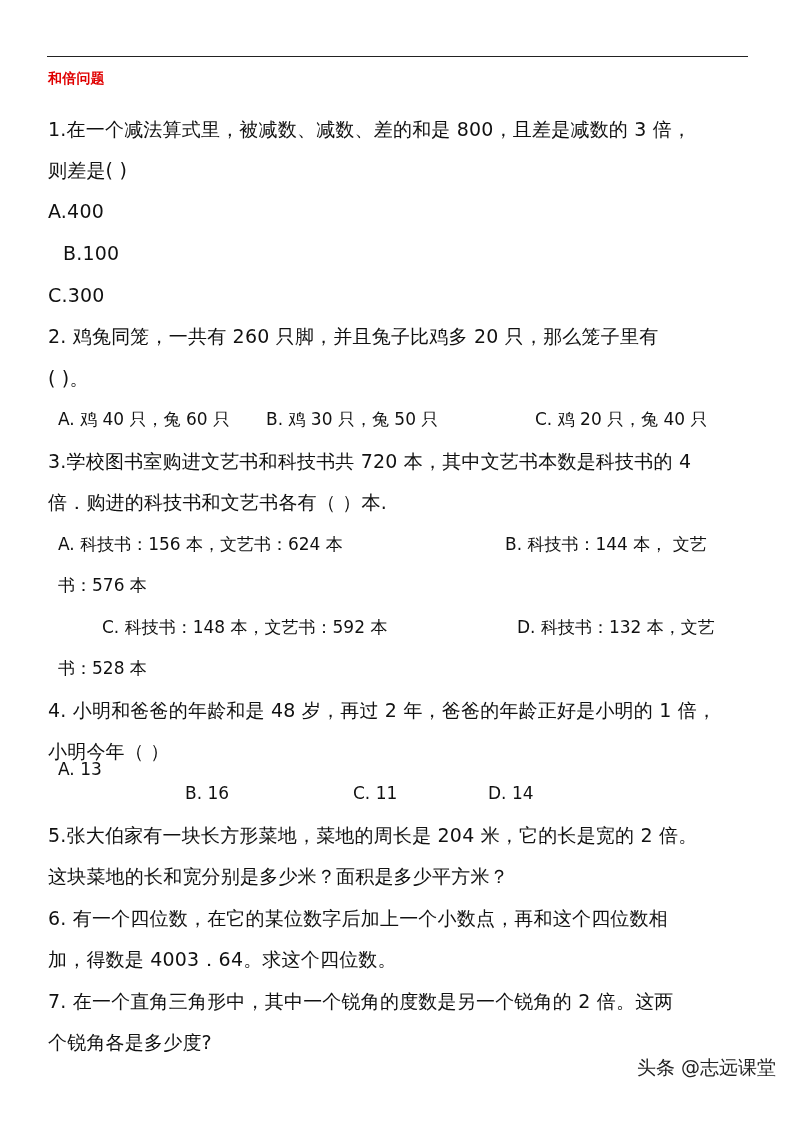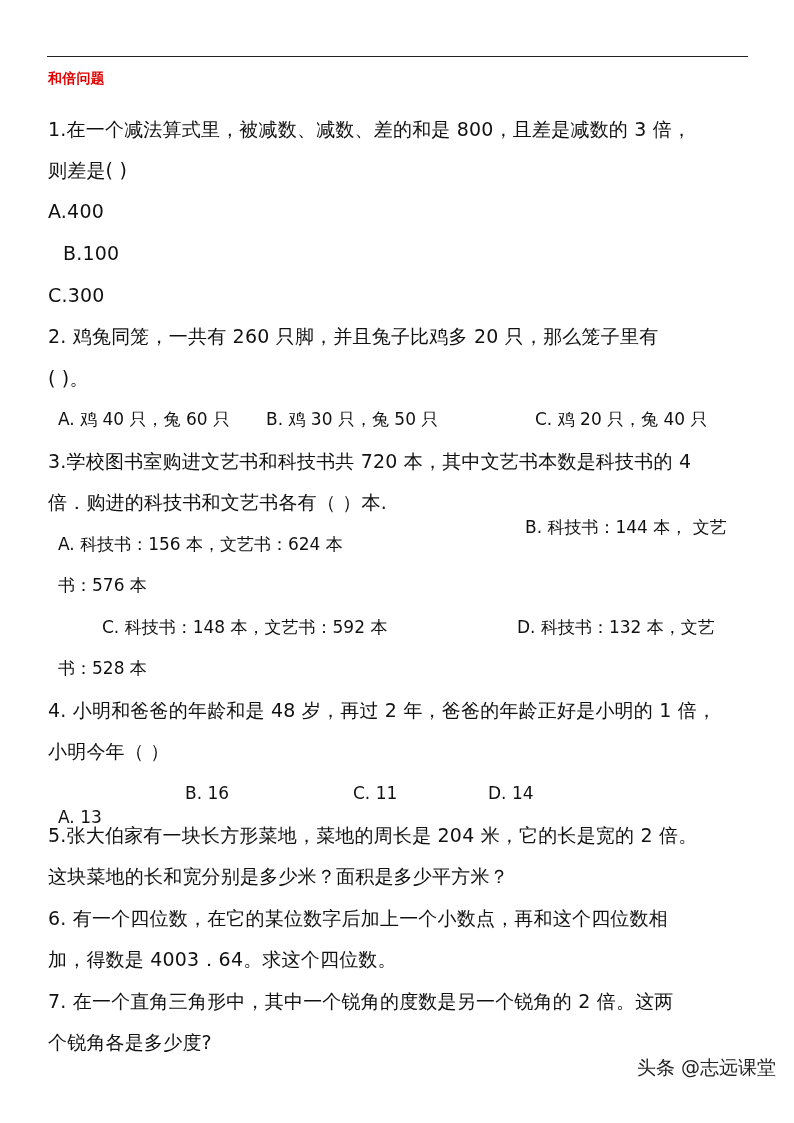--- a/index.html
+++ b/index.html
@@ -27,29 +27,29 @@
 
 <div class="line" style="top:324px;">2.  鸡兔同笼，一共有 260 只脚，并且兔子比鸡多 20 只，那么笼子里有</div>
 <div class="line" style="top:366px;">(          )。</div>
 <div class="abs" style="left:58px; top:407px;">A. 鸡 40 只，兔 60 只</div>
 <div class="abs" style="left:266px; top:407px;">B. 鸡 30 只，兔 50 只</div>
 <div class="abs" style="left:535px; top:407px;">C. 鸡 20 只，兔 40 只</div>
 
 <div class="line" style="top:449px;">3.学校图书室购进文艺书和科技书共 720 本，其中文艺书本数是科技书的 4</div>
 <div class="line" style="top:490px;">倍．购进的科技书和文艺书各有（    ）本.</div>
 <div class="abs" style="left:58px; top:532px;">A. 科技书：156 本，文艺书：624 本</div>
-<div class="abs" style="left:505px; top:515px;margin-left:20px;">B. 科技书：144 本，   文艺</div>
+<div class="abs" style="left:505px; top:532px;">B. 科技书：144 本，   文艺</div>
 <div class="abs" style="left:58px; top:573px;">书：576 本</div>
 <div class="abs" style="left:58px; top:615px;margin-left:44px;">C. 科技书：148 本，文艺书：592 本</div>
 <div class="abs" style="left:517px; top:615px;">D. 科技书：132 本，文艺</div>
 <div class="abs" style="left:58px; top:656px;">书：528 本</div>
 
 <div class="line" style="top:698px;">4.  小明和爸爸的年龄和是 48 岁，再过 2 年，爸爸的年龄正好是小明的 1 倍，</div>
 <div class="line" style="top:739px;">小明今年（     ）</div>
-<div class="abs" style="left:58px; top:805px;">A. 13</div>
+<div class="abs" style="left:58px; top:757px;">A. 13</div>
 <div class="abs" style="left:185px; top:781px;">B. 16</div>
 <div class="abs" style="left:353px; top:781px;">C. 11</div>
 <div class="abs" style="left:488px; top:781px;">D. 14</div>
 
 <div class="line" style="top:823px;">5.张大伯家有一块长方形菜地，菜地的周长是 204 米，它的长是宽的 2 倍。</div>
 <div class="line" style="top:864px;">这块菜地的长和宽分别是多少米？面积是多少平方米？</div>
 
 <div class="line" style="top:906px;">6.  有一个四位数，在它的某位数字后加上一个小数点，再和这个四位数相</div>
 <div class="line" style="top:947px;">加，得数是 4003．64。求这个四位数。</div>
 

